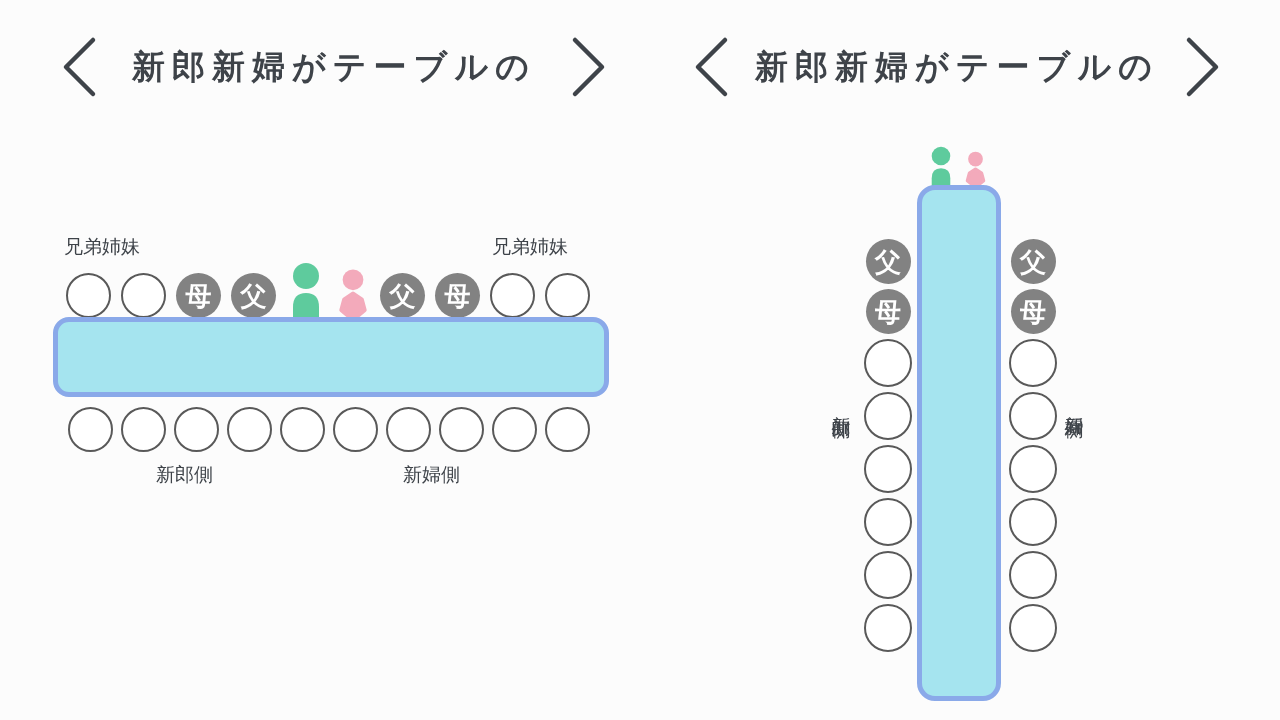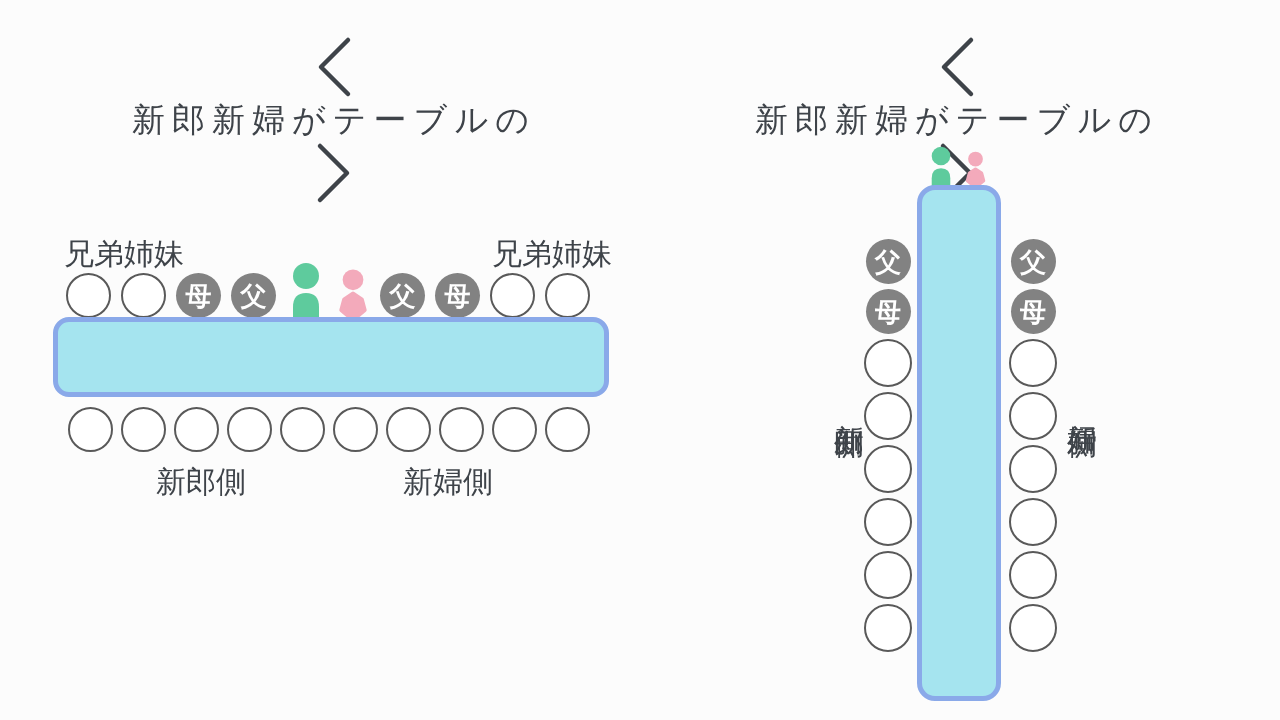--- a/index.html
+++ b/index.html
@@ -5,21 +5,21 @@
   html,body{margin:0;padding:0;}
   body{
     width:1280px;height:720px;position:relative;overflow:hidden;
     background:var(--background,#fcfcfc);
     font-family:"Liberation Sans","DejaVu Sans",sans-serif;
     color:var(--text,#3e4349);
   }
   .diagram{position:absolute;inset:0;}
 
   
-  .title{position:absolute;display:flex;align-items:center;font-weight:400;color:var(--text);flex-direction:column;}
+  .title{position:absolute;display:flex;align-items:center;font-weight:700;color:var(--text);}
   .title-left{left:60px;top:36px;width:548px;}
   .title-right{left:692px;top:36px;width:530px;}
   .title .lines{flex:1;text-align:center;font-size:33px;line-height:1.32;}
   .title .line1{letter-spacing:7px;}
   .title .line2{letter-spacing:12px;}
   .bracket{flex:0 0 auto;color:var(--text);}
 
   
   .seat{
     flex:0 0 auto;box-sizing:border-box;border-radius:50%;
@@ -55,21 +55,21 @@
   
   .table{
     position:absolute;box-sizing:border-box;
     background:var(--table-fill,#a5e4ef);
     border:5px solid var(--table-border,#8aa9e9);
   }
   .table-horizontal{left:53px;top:317px;width:556px;height:80px;border-radius:16px;}
   .table-vertical{left:917px;top:185px;width:84px;height:516px;border-radius:18px;}
 
   
-  .label{position:absolute;font-size:30px;color:var(--text);white-space:nowrap;}
+  .label{position:absolute;font-size:19px;color:var(--text);white-space:nowrap;}
   .sibling-left{left:64px;top:234px;}
   .sibling-right{left:492px;top:234px;}
   .groom-side-h{left:156px;top:462px;}
   .bride-side-h{left:403px;top:462px;}
   .vlabel{writing-mode:vertical-rl;text-orientation:upright;letter-spacing:3px;}
   .groom-side-v{left:828px;top:400px;}
   .bride-side-v{left:1061px;top:400px;}
 </style>
 </head>
 <body>

